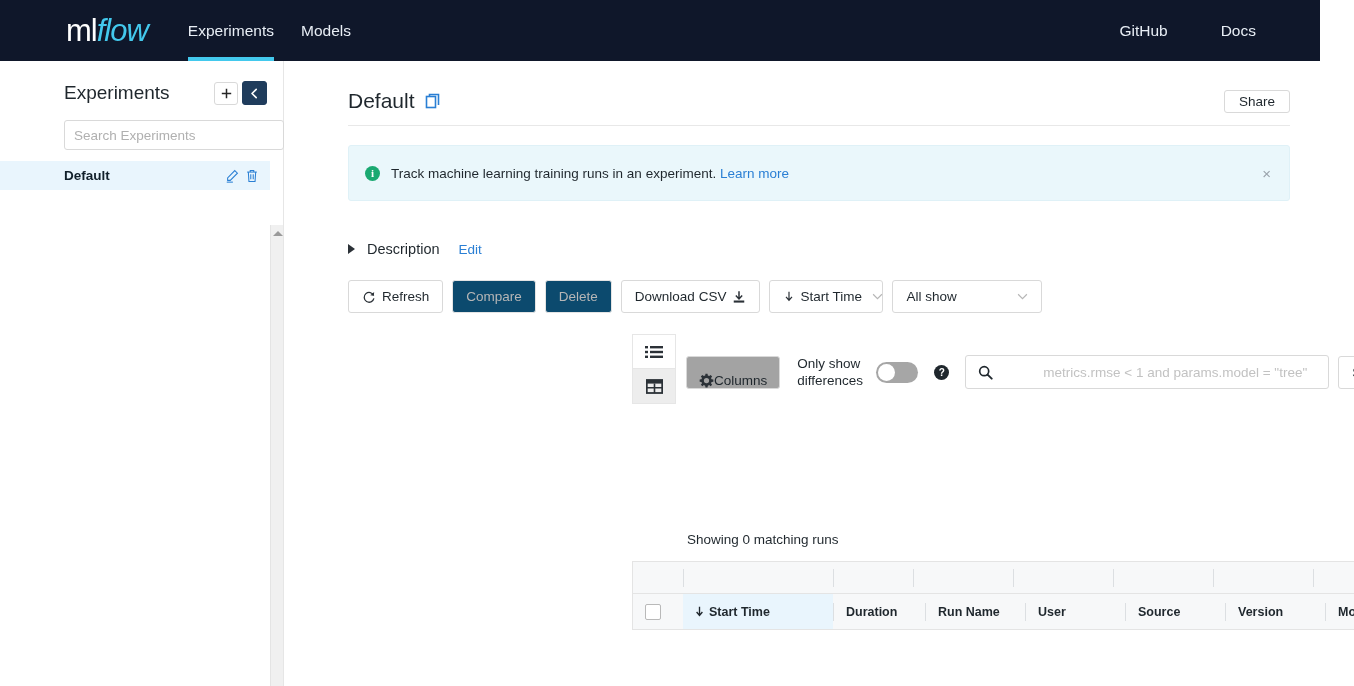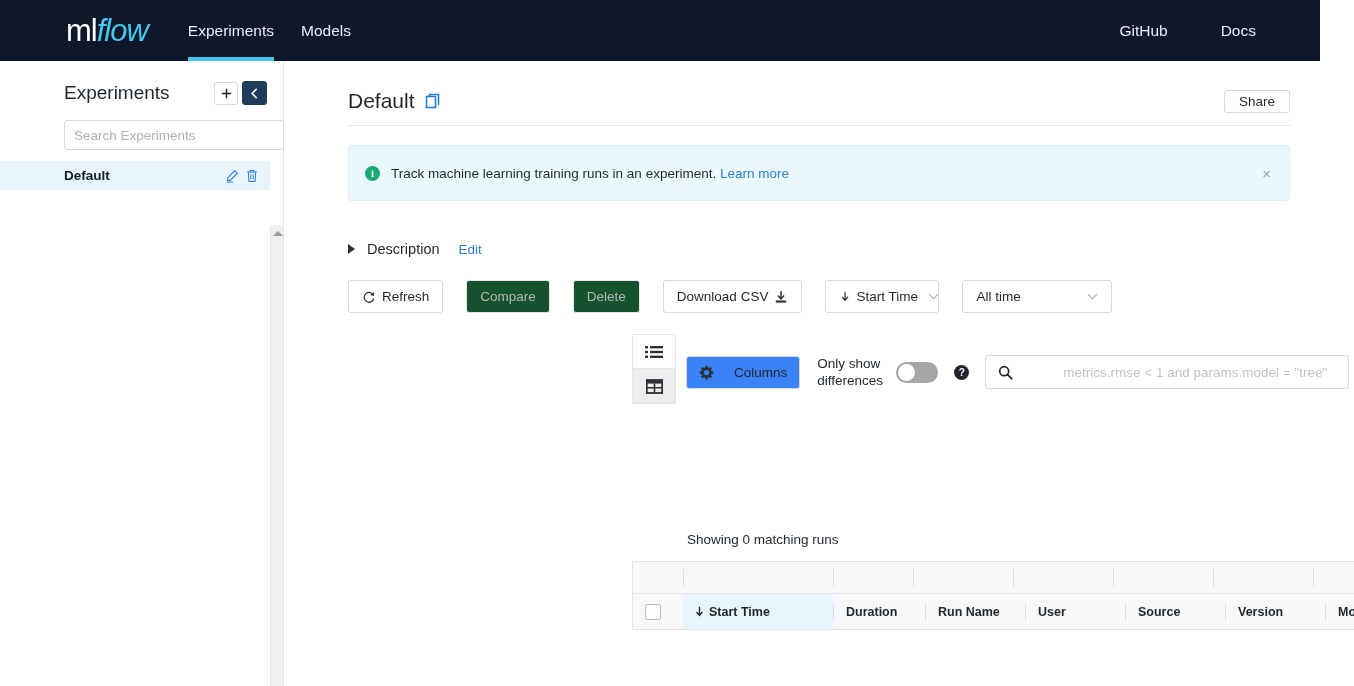--- a/index.html
+++ b/index.html
@@ -139,28 +139,28 @@
   .exp-id { margin: 42px 64px 0 64px; font-size: 13.5px; color: #1f272d; }
   .desc-row { margin: 40px 64px 0 64px; display: flex; align-items: center; }
   .caret {
     width: 0; height: 0; border-top: 5px solid transparent; border-bottom: 5px solid transparent;
     border-left: 7px solid #2b3137; margin-right: 12px; cursor: pointer;
   }
   .desc-label { font-size: 14.5px; color: #1f272d; }
   .desc-edit { font-size: 13.5px; color: #2a7fd4; margin-left: 19px; cursor: pointer; }
 
   
-  .toolbar { margin: 23px 64px 0 64px; display: flex; align-items: center; gap: 23px; }
+  .toolbar { margin: 23px 64px 0 64px; display: flex; align-items: center; gap: 9px; }
   .tbtn {
     height: 33px; padding: 0 13px; border: 1px solid #d9d9d9; border-radius: 3px;
     background: #ffffff; font-size: 13.5px; color: #1f272d; cursor: pointer;
     display: inline-flex; align-items: center; gap: 6px; white-space: nowrap;
     font-family: "Liberation Sans", sans-serif;
   }
-  .tbtn.disabled { color: #b6b6b6; border-color: #e4e4e4; background: #14532d; cursor: default; }
+  .tbtn.disabled { color: #b6b6b6; border-color: #e4e4e4; background: #0c4a6e; cursor: default; }
   .tbtn.select { justify-content: space-between; }
   .tbtn.dd-starttime { width: 114px; }
   .tbtn.dd-alltime { width: 150px; }
   .chev { color: #b6b6b6; font-size: 11px; margin-left: 4px; }
 
   
   .row2 { margin: 21px 0 0 0; position: relative; height: 76px; }
   .viewtoggle {
     position: absolute; left: 348px; top: 0px; width: 44px;
   }
@@ -169,22 +169,22 @@
     display: flex; align-items: center; justify-content: center; cursor: pointer;
   }
   .vt-btn.sel { background: #ffffff; }
   .vt-btn.unsel { background: #ededed; border-top: none; }
   .row2-controls {
     position: absolute; left: 402px; top: 21px;
     display: flex; align-items: center;
   }
   .columns-btn {
     height: 33px; padding: 0 12px; border: 1px solid #d9d9d9; border-radius: 3px;
-    background: #3b82f6; font-size: 13.5px; color: #1f272d; cursor: pointer;
-    display: inline-flex; align-items: center; gap: 20px;
+    background: #a3a3a3; font-size: 13.5px; color: #1f272d; cursor: pointer;
+    display: inline-flex; align-items: flex-end; gap: 0;
     font-family: "Liberation Sans", sans-serif;
   }
   .only-diff {
     margin-left: 17px; font-size: 13.5px; color: #1f272d; line-height: 17px;
     width: 68px;
   }
   .switch {
     margin-left: 11px; width: 42px; height: 21px; border-radius: 11px;
     background: #a6a6a6; position: relative; cursor: pointer; flex: none;
   }
@@ -353,21 +353,21 @@
         </svg>
         <span>Start Time</span>
       </span>
       <span class="chev">
         <svg width="11" height="7" viewBox="0 0 12 8">
             <path d="M1 1.4 L6 6.4 L11 1.4" fill="none" stroke="#b6b6b6" stroke-width="1.3"></path>
           </svg>
       </span>
     </button>
     <button class="tbtn select dd-alltime">
-      <span>All time</span>
+      <span>All show</span>
       <span class="chev">
         <svg width="11" height="7" viewBox="0 0 12 8">
             <path d="M1 1.4 L6 6.4 L11 1.4" fill="none" stroke="#b6b6b6" stroke-width="1.3"></path>
           </svg>
       </span>
     </button>
   </div>
 
   <div class="row2">
     <div class="viewtoggle">

